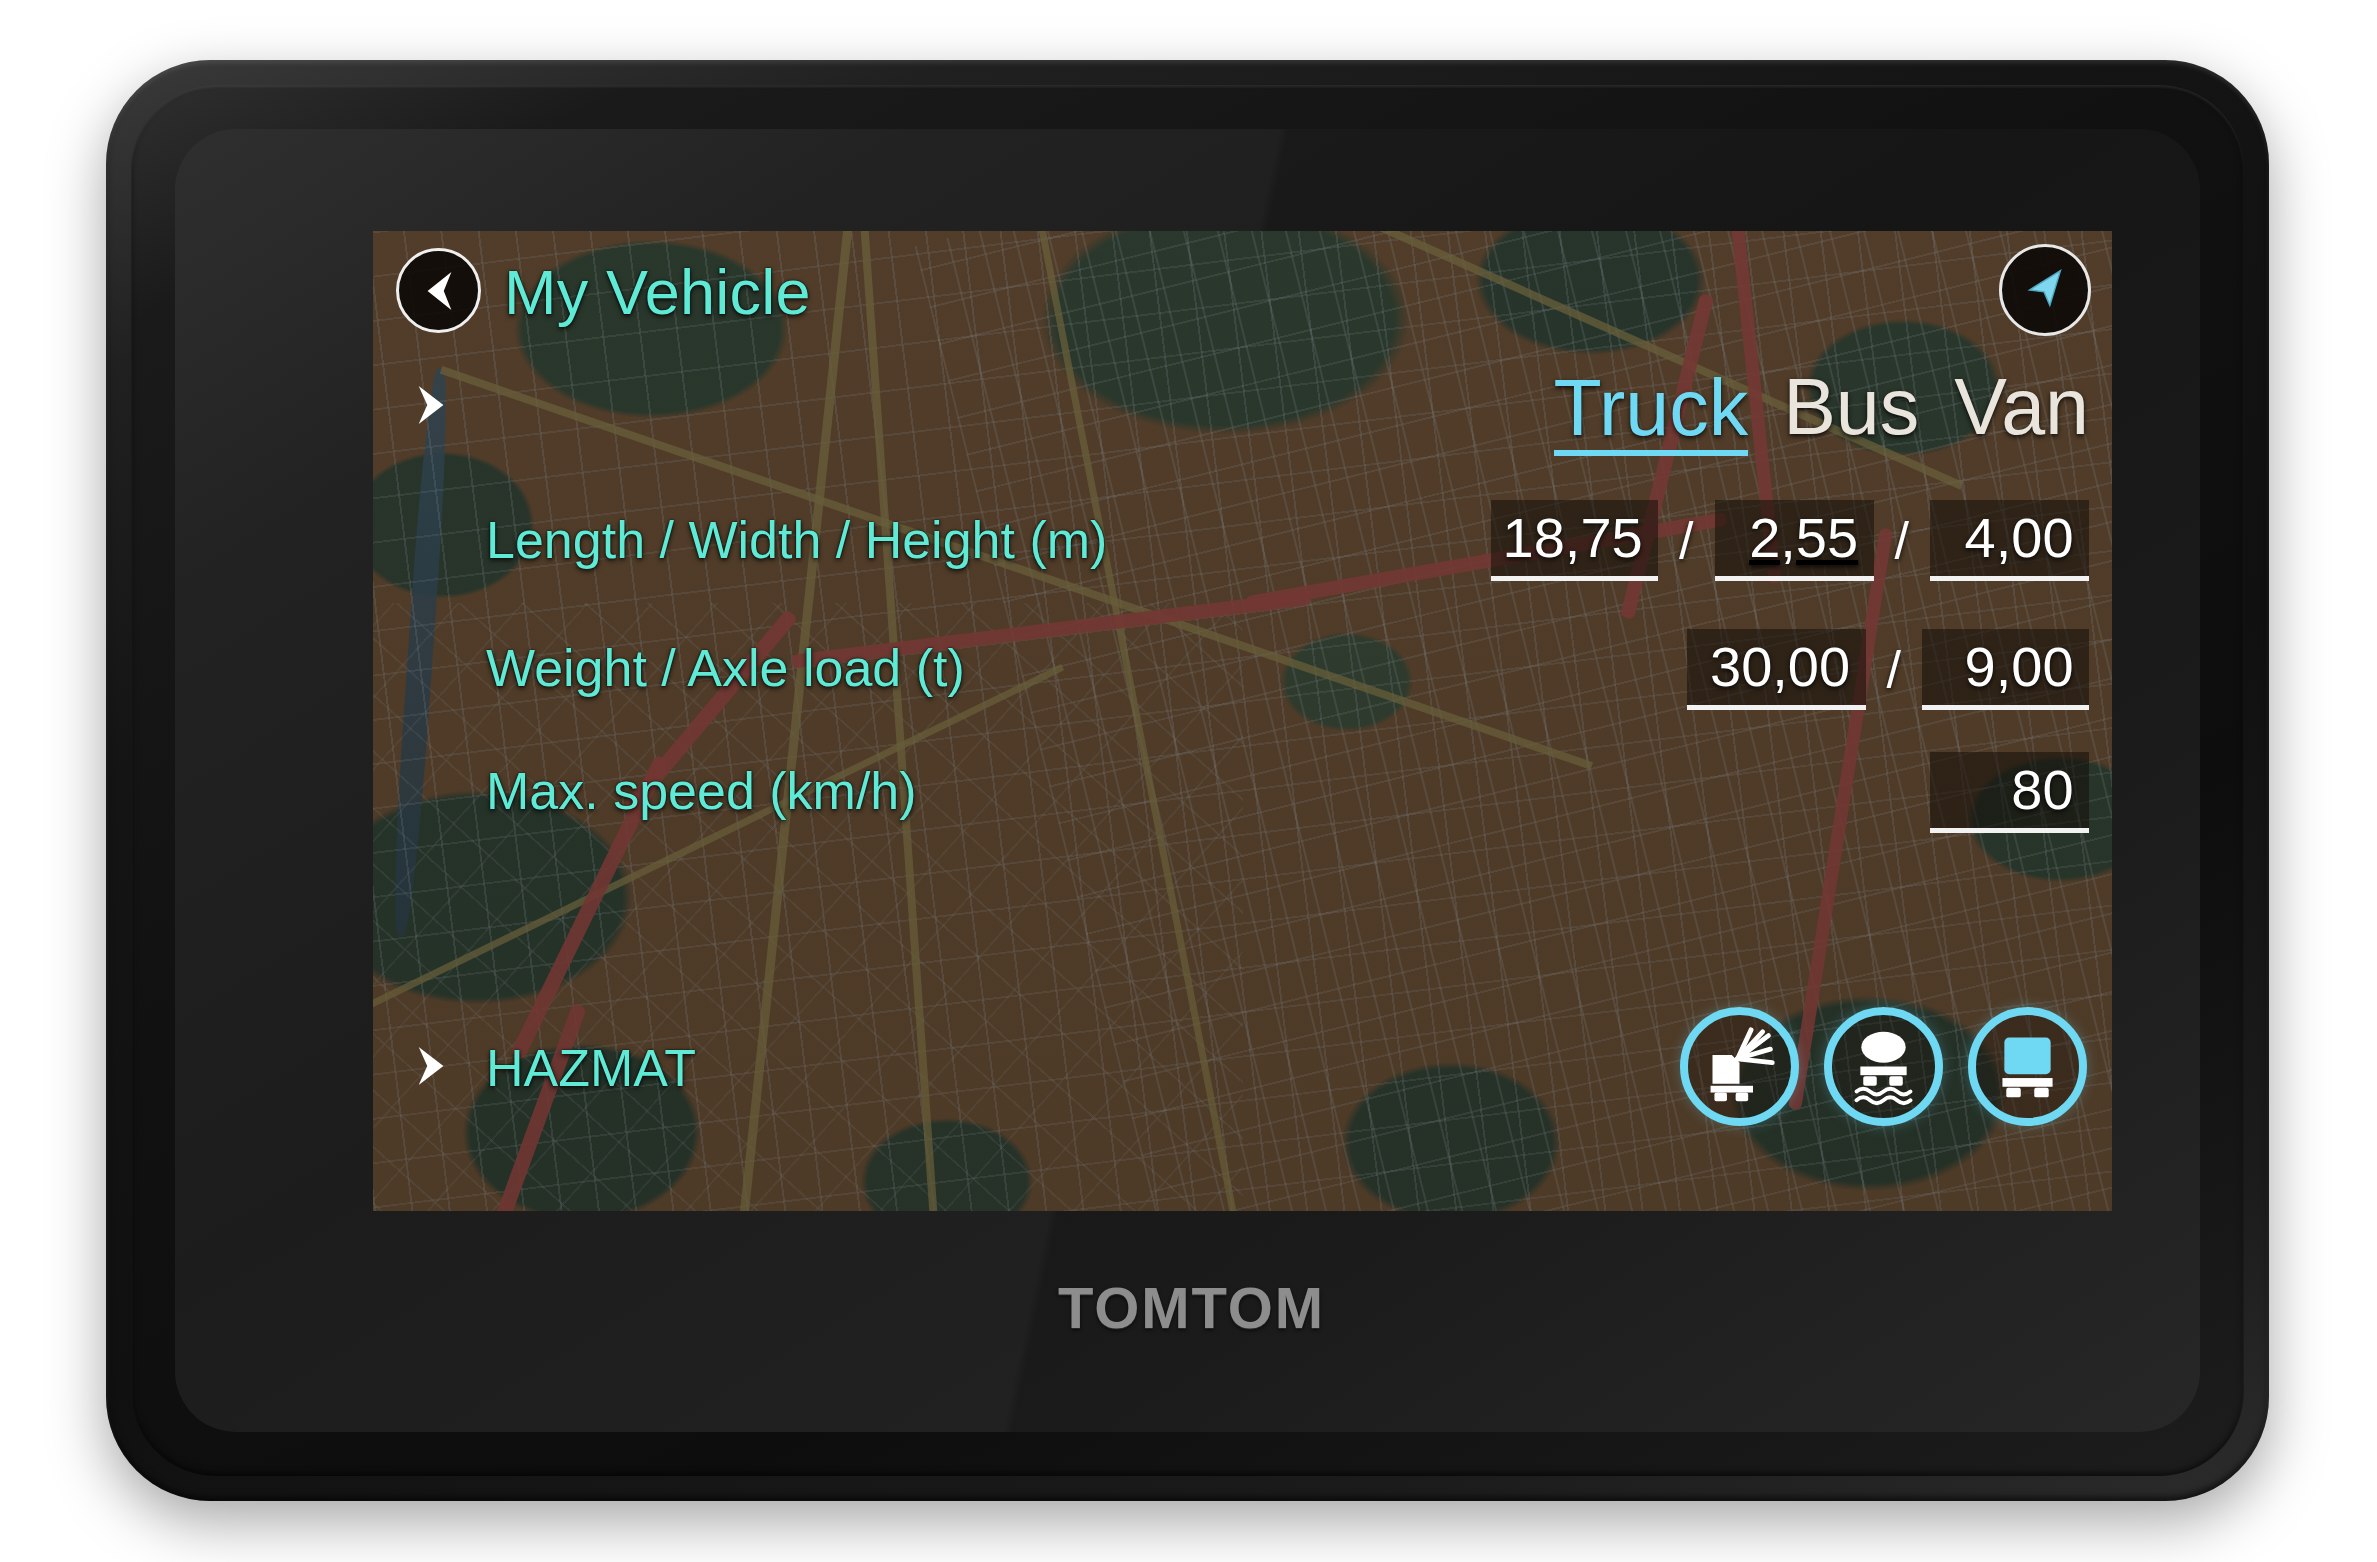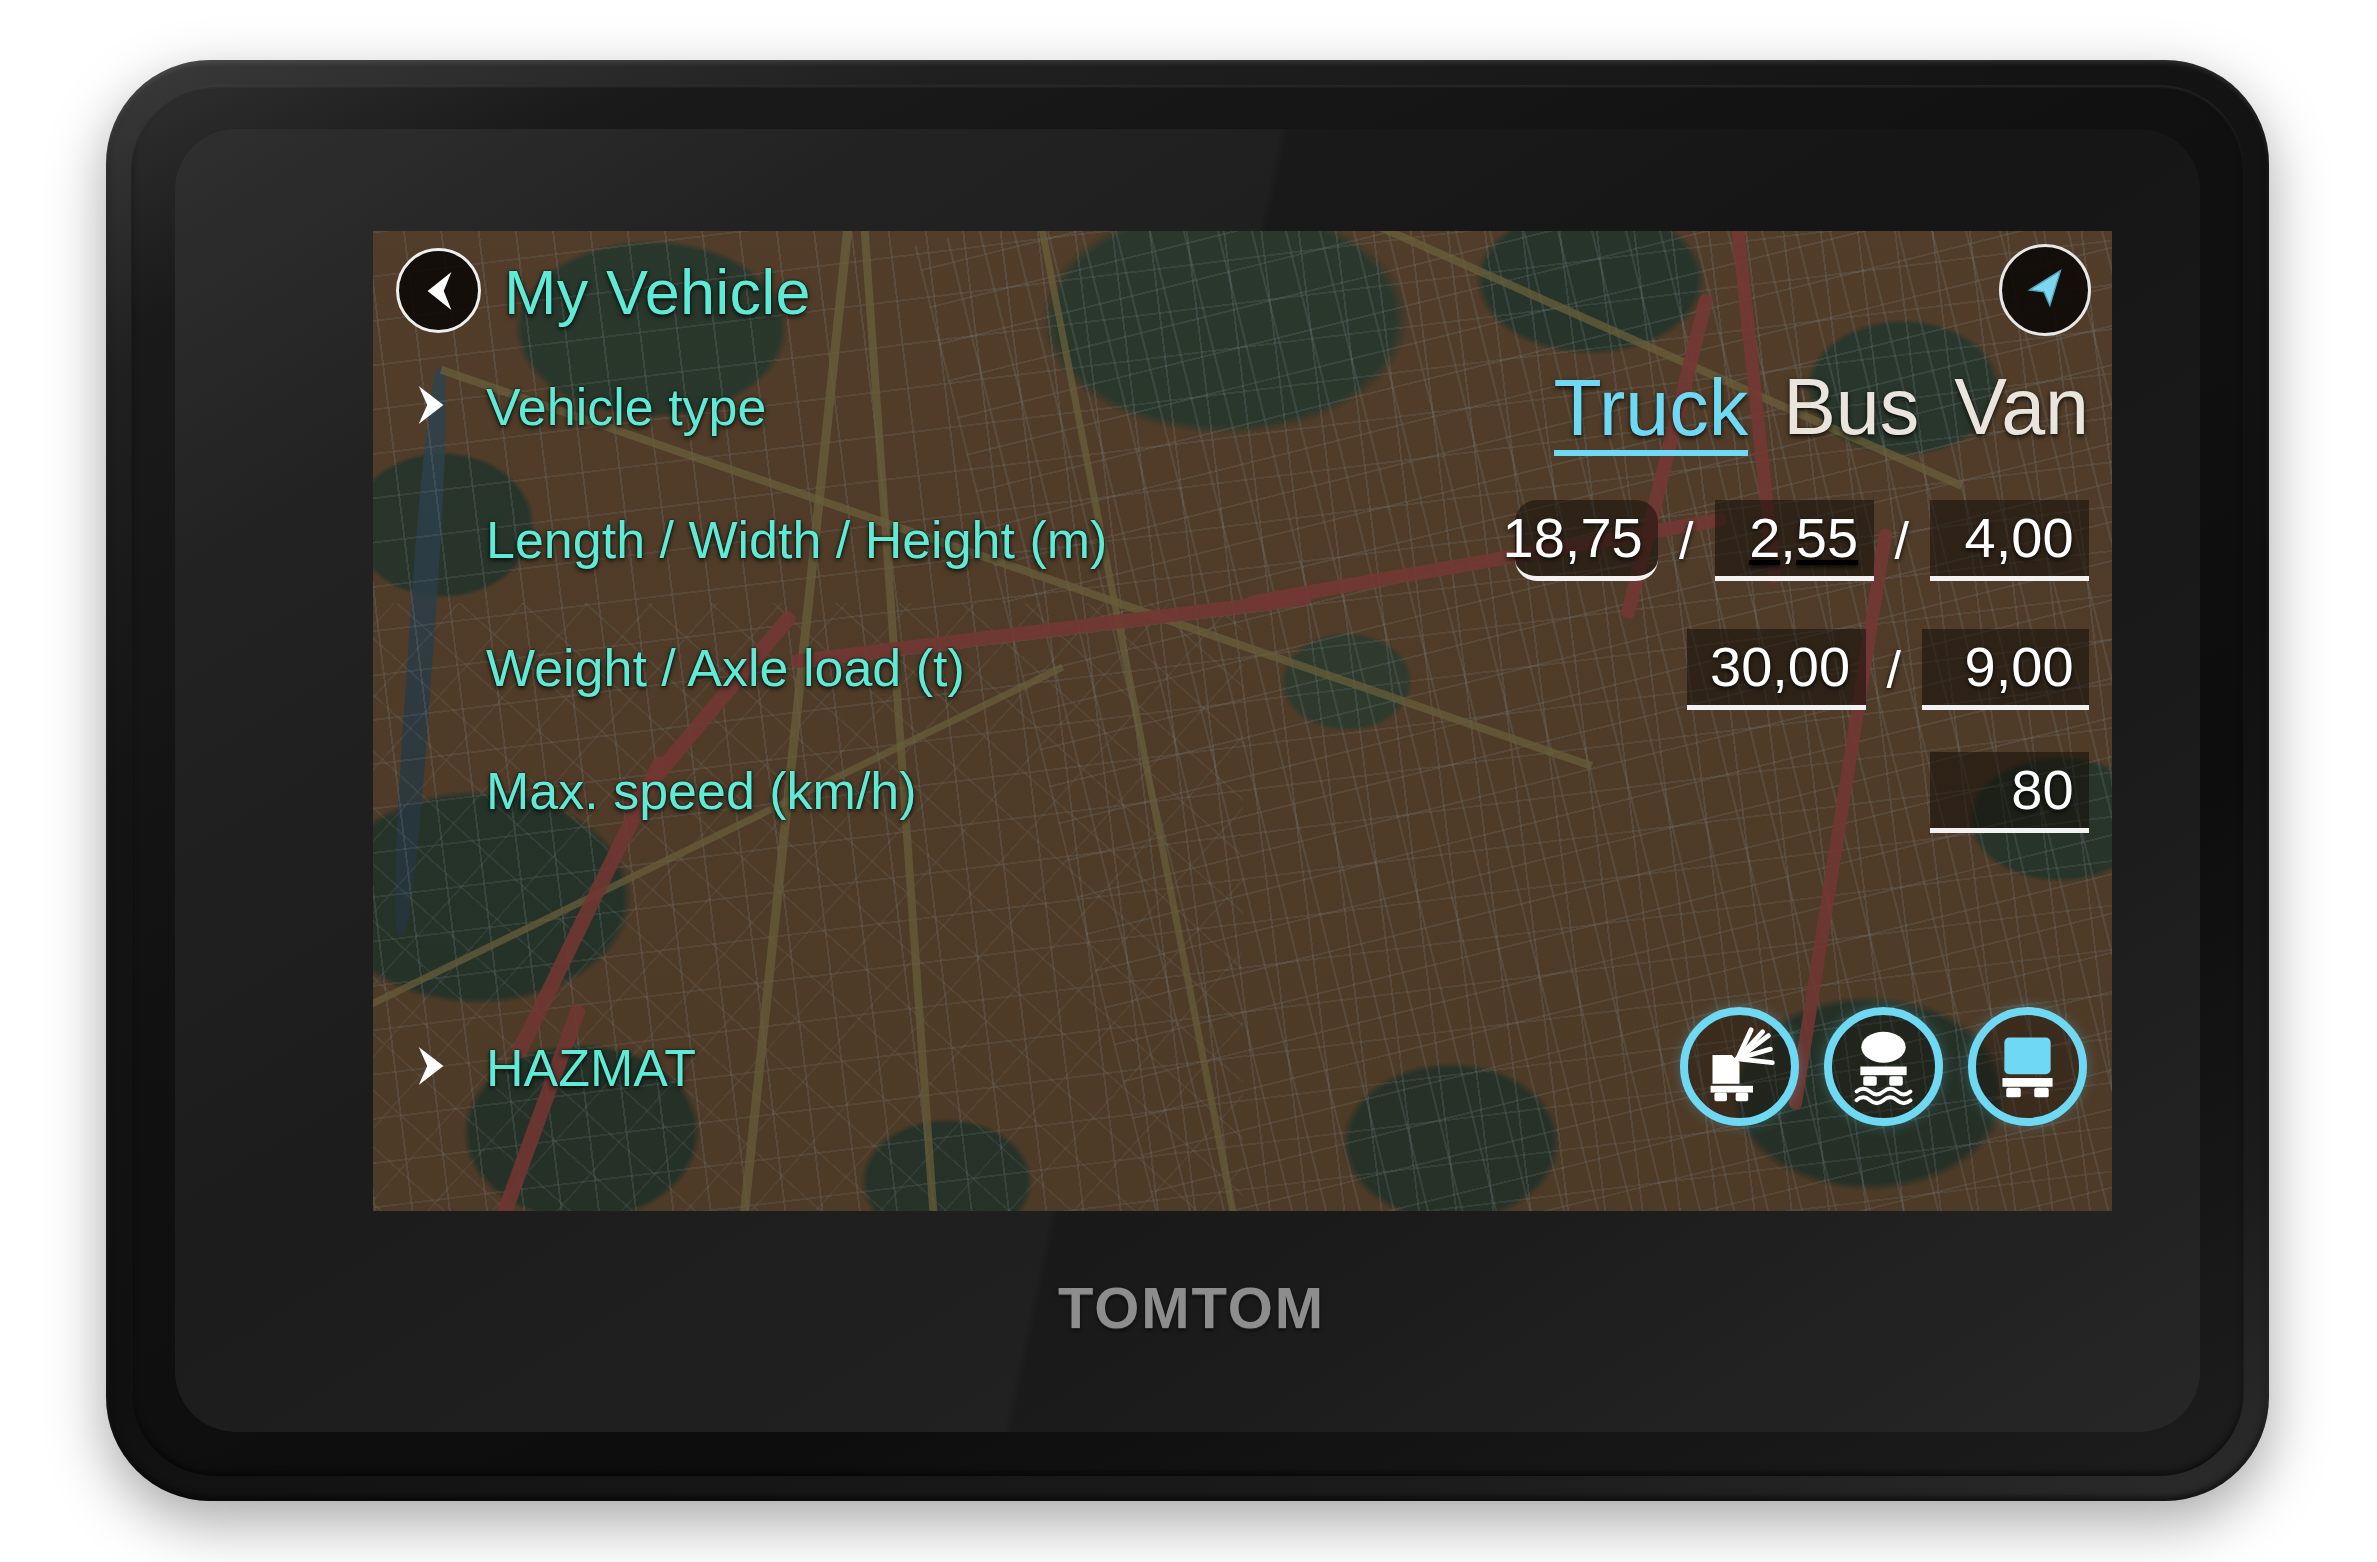--- a/index.html
+++ b/index.html
@@ -354,32 +354,31 @@
                   <path d="M44 10 L12 30 L27 32 L33 46 Z" fill="#7fd7ef" stroke="#4fa9c4" stroke-width="1.5"></path>
                 </svg>
               </span>
             </div>
 
             <span class="row-chevron" style="left:40px;top:152px;">
               <svg width="38" height="44" viewBox="0 0 40 46" aria-hidden="true">
                 <path d="M6 3 L32 23 L6 43 L15 23 Z" fill="#ffffff"></path>
               </svg>
             </span>
-            <div class="txt row-label" style="left:113px;top:146px;">Vehicle type</div>
 
             <div class="vtype">
               <div class="vtype-opt selected">Truck</div>
               <div class="vtype-opt">Bus</div>
               <div class="vtype-opt">Van</div>
             </div>
 
             <div class="txt row-label" style="left:113px;top:279px;">Length / Width / Height (m)</div>
 
             <div class="field-group" style="right:23px;top:269px;">
-              <div class="field" style="width:143px;height:81px;border-radius:22px;">
+              <div class="field" style="width:167px;height:81px;">
                 <span>18,75</span>
               </div>
               <div class="slash">/</div>
               <div class="field" style="width:159px;height:81px;text-decoration:underline;">
                 <span>2,55</span>
               </div>
               <div class="slash">/</div>
               <div class="field" style="width:159px;height:81px;">
                 <span>4,00</span>
               </div>

